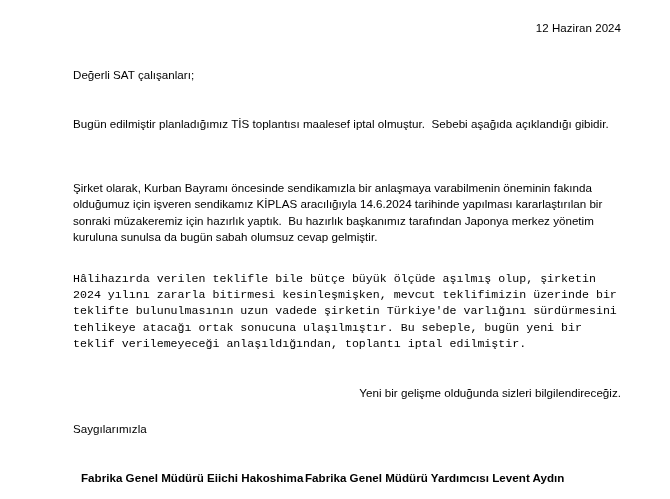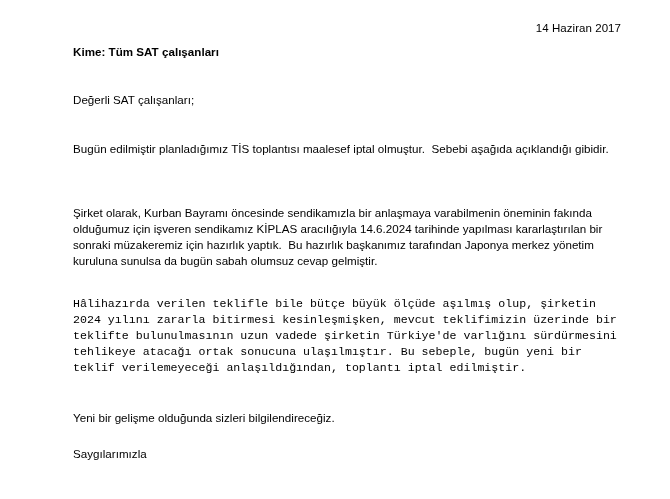--- a/index.html
+++ b/index.html
@@ -59,20 +59,21 @@
     white-space: pre-wrap;
   }
   .para-1 { margin-top: 34px; }
   .para-2 { margin-top: 48px; }
   .para-3 { margin-top: 26px; font-family: Liberation Mono, monospace; }
   .closing {
     font-size: 11.6px;
     line-height: 15px;
     margin-top: 33px;
     letter-spacing: 0.02px;
+    text-align: right;
   }
   .regards {
     font-size: 11.6px;
     line-height: 15px;
     margin-top: 21px;
     letter-spacing: 0.02px;
   }
   .signature-row {
     margin-top: 34px;
     margin-left: 8px;
@@ -94,24 +95,23 @@
   .signature-right {
     flex: 0 0 auto;
   }
 </style>
 </head>
 <body>
 
 <div class="page">
   <div class="doc-body">
 
-    <div class="date-line">14 Haziran 2017</div>
+    <div class="date-line">12 Haziran 2024</div>
 
     <div class="meta-block">
-      <div class="meta-line">Kime: Tüm SAT çalışanları</div>
     </div>
 
     <div class="salutation">Değerli SAT çalışanları;</div>
 
     <div class="para para-1">Bugün edilmiştir planladığımız TİS toplantısı maalesef iptal olmuştur.  Sebebi aşağıda açıklandığı gibidir.</div>
 
     <div class="para para-2">Şirket olarak, Kurban Bayramı öncesinde sendikamızla bir anlaşmaya varabilmenin öneminin fakında olduğumuz için işveren sendikamız KİPLAS aracılığıyla 14.6.2024 tarihinde yapılması kararlaştırılan bir sonraki müzakeremiz için hazırlık yaptık.  Bu hazırlık başkanımız tarafından Japonya merkez yönetim kuruluna sunulsa da bugün sabah olumsuz cevap gelmiştir.</div>
 
     <div class="para para-3">Hâlihazırda verilen teklifle bile bütçe büyük ölçüde aşılmış olup, şirketin 2024 yılını zararla bitirmesi kesinleşmişken, mevcut teklifimizin üzerinde bir teklifte bulunulmasının uzun vadede şirketin Türkiye'de varlığını sürdürmesini tehlikeye atacağı ortak sonucuna ulaşılmıştır. Bu sebeple, bugün yeni bir teklif verilemeyeceği anlaşıldığından, toplantı iptal edilmiştir.</div>
 

